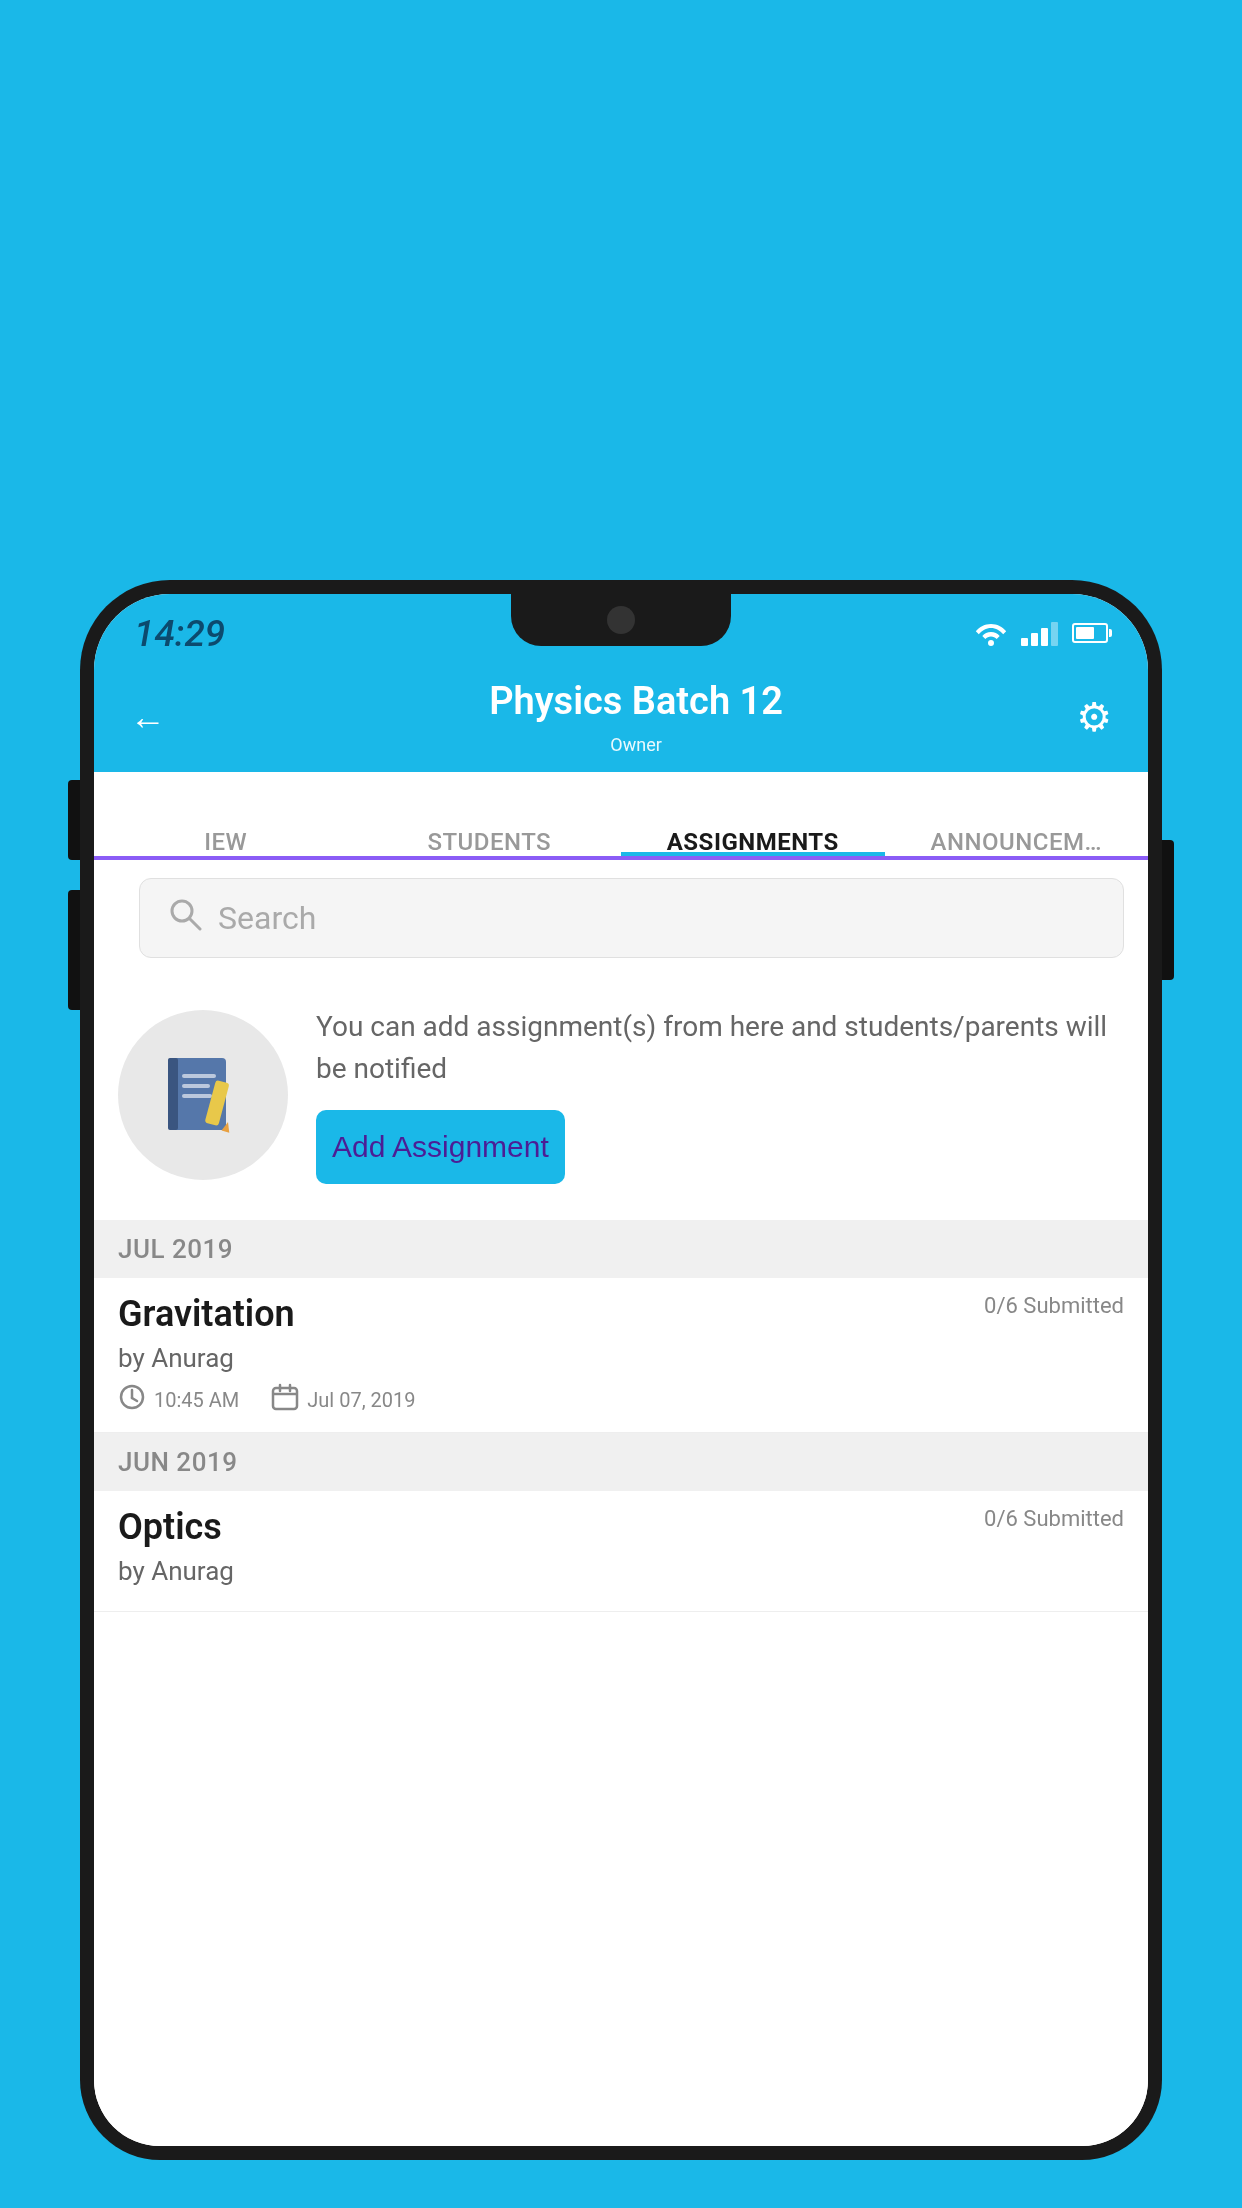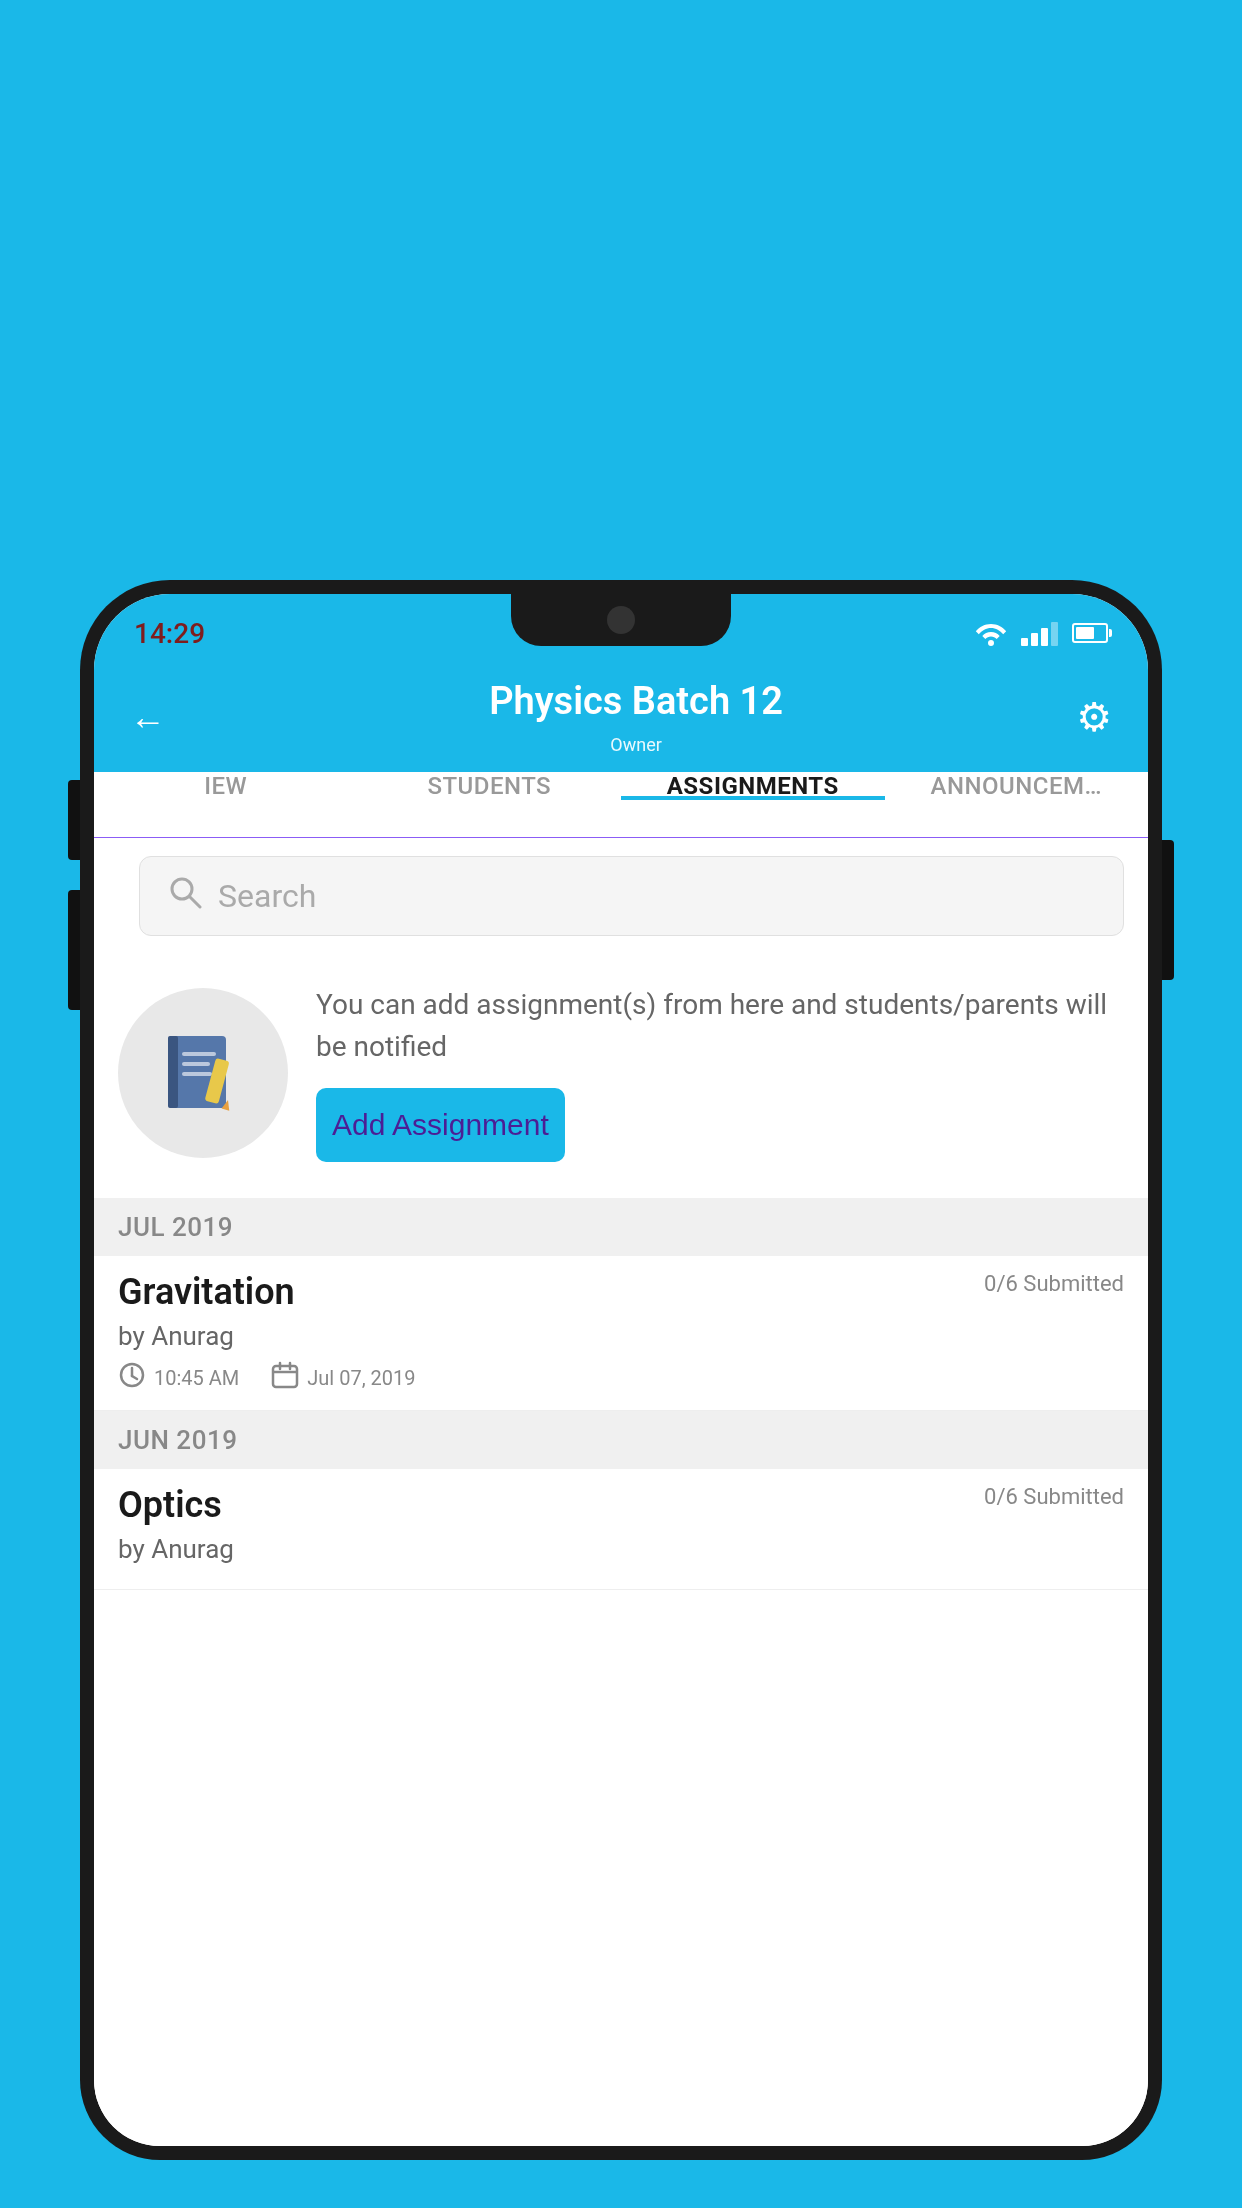--- a/index.html
+++ b/index.html
@@ -138,23 +138,24 @@
       background: #1ab8e8;
       height: 68px;
       display: flex;
       align-items: center;
       padding: 0 40px;
       padding-top: 10px;
       flex-shrink: 0;
     }
 
     .status-time {
-      color: #7f1d1d;
-      font-size: 28px;
+      color: #0c4a6e;
+      font-size: 37px;
       font-weight: 500;
+      font-style: italic;
     }
 
     .status-icons {
       margin-left: auto;
       display: flex;
       align-items: center;
       gap: 14px;
     }
 
     .signal-icon {
@@ -234,24 +235,24 @@
     }
 
     .settings-icon {
       color: white;
       font-size: 40px;
     }
 
     
     .tabs-bar {
       background: white;
-      height: 66px;
-      display: flex;
-      align-items: flex-start;
-      border-bottom: 1px solid #8b5cf6;
+      height: 88px;
+      display: flex;
+      align-items: flex-end;
+      border-bottom: 4px solid #8b5cf6;
       flex-shrink: 0;
     }
 
     .tab-item {
       flex: 1;
       display: flex;
       align-items: center;
       justify-content: center;
       font-size: 24px;
       font-weight: 500;

